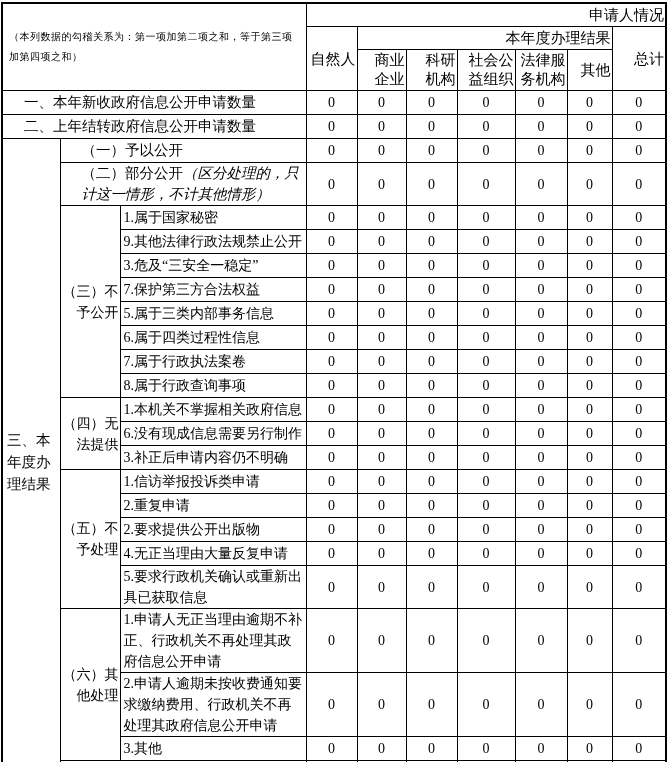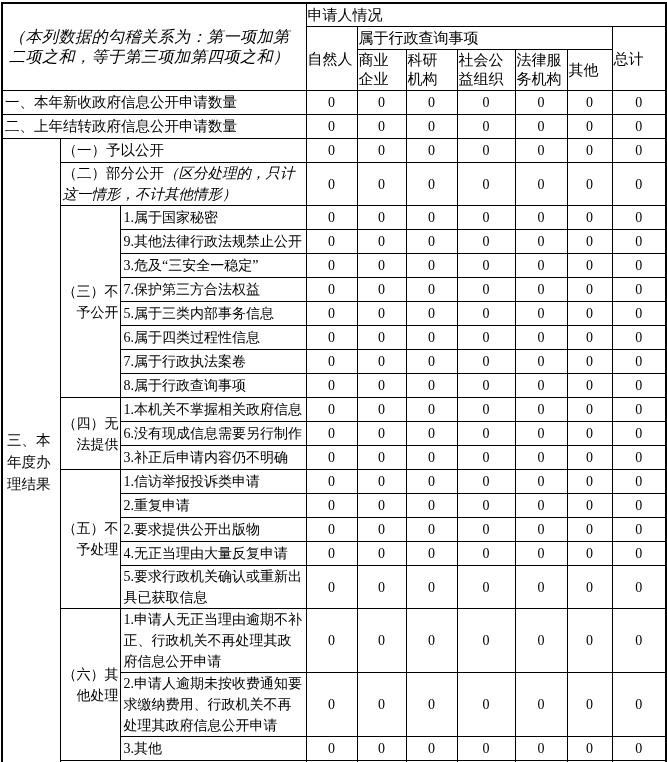--- a/index.html
+++ b/index.html
@@ -1,23 +1,23 @@
 <!DOCTYPE html>
 <html lang="zh"><head>
 <meta charset="utf-8">
 <style>
   html,body{margin:0;padding:0;background:#fff;}
   body{width:667px;font-family:"Liberation Serif",serif;color:#000;}
   .wrap{padding:2px 1px;}
   table{border-collapse:collapse;table-layout:fixed;width:664px;border:2px solid #000;}
   td{border:1px solid #000;vertical-align:middle;overflow:hidden;background:#fff;}
-  .hd{text-align:left;font-size:15px;line-height:20px;}
+  .hd{text-align:right;font-size:15px;line-height:20px;}
   .sub{white-space:pre-line;line-height:19px;font-size:15px;}
-  .corner{font-size:16px;font-style:italic;text-align:left;padding:2px 6px;line-height:20px;letter-spacing:0.5px;}
-  .lbl{font-size:14.5px;text-align:left;padding:0 2px 0 2px;line-height:21px;}
+  .corner{font-size:10px;text-align:left;padding:2px 6px;line-height:20px;letter-spacing:0.5px;}
+  .lbl{font-size:14.5px;text-align:left;padding:0 2px 0 21px;line-height:21px;}
   .grp{font-size:14px;text-align:right;padding:0 1px;line-height:21px;}
   .vlab{font-size:14.5px;text-align:left;padding:0 1px 0 4px;line-height:22px;}
   .item{font-size:14px;text-align:left;padding:0 2px 0 3px;line-height:21px;}
   .note-it{font-style:italic;}
   .v{font-size:14px;text-align:center;line-height:21px;}
   tr.h1{height:22px;} tr.h2{height:21px;} tr.h3{height:41px;}
   tr.s{height:21px;} tr.d{height:42px;} tr.t{height:64px;}
 </style>
 </head>
 <body>
@@ -37,21 +37,21 @@
         <col style="width:54px">
   </colgroup>
 
   <tbody>
         <tr class="h1">
     <td class="corner" colspan="3" rowspan="3">（本列数据的勾稽关系为：第一项加第二项之和，等于第三项加第四项之和）</td>
     <td class="hd" colspan="7">申请人情况</td>
   </tr>
   <tr class="h2">
     <td class="hd" rowspan="2">自然人</td>
-    <td class="hd" colspan="5">属于行政查询事项</td>
+    <td class="hd" colspan="5">本年度办理结果</td>
     <td class="hd" rowspan="2">总计</td>
   </tr>
   <tr class="h3">
     <td class="hd sub">商业
 企业</td>
     <td class="hd sub">科研
 机构</td>
     <td class="hd sub">社会公
 益组织</td>
     <td class="hd sub">法律服

